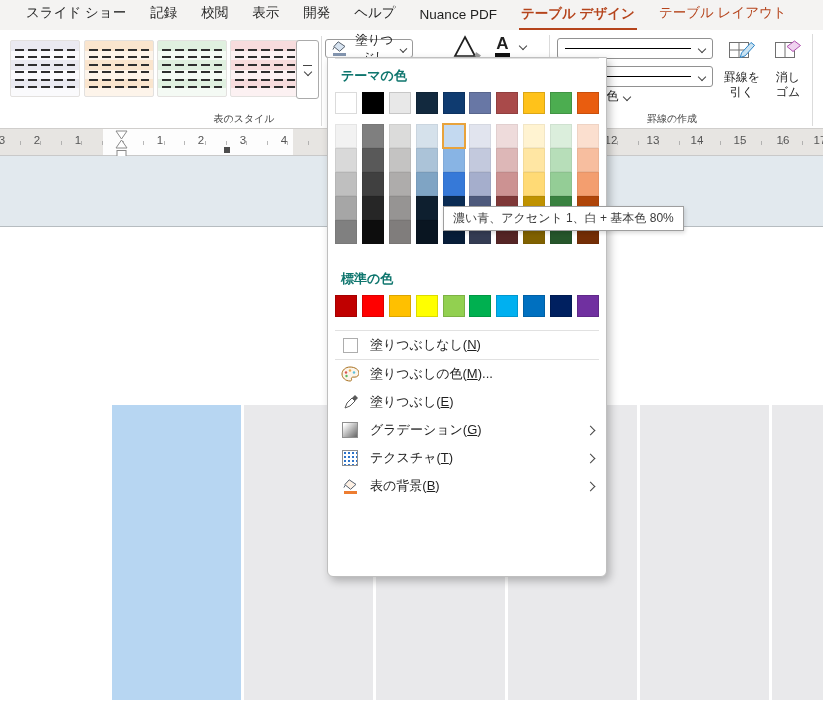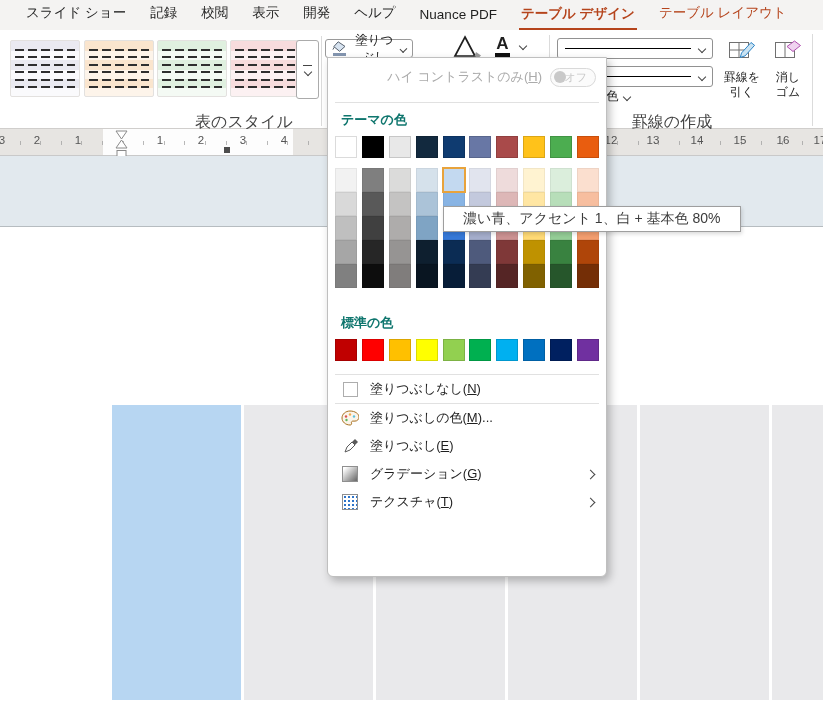--- a/index.html
+++ b/index.html
@@ -16,21 +16,21 @@
           border-bottom:1px solid #D0CECC;box-sizing:border-box;}
   .thumb{position:absolute;top:10px;width:70px;height:57px;border:1px solid #E3E1DF;border-radius:2px;
          box-sizing:border-box;display:flex;flex-direction:column;justify-content:space-evenly;padding:2px 4px;}
   .dash{height:2px;background-image:repeating-linear-gradient(to right,#2F2F2F 0 9px,transparent 9px 13px);}
   .more-btn{position:absolute;left:296px;top:10px;width:21px;height:57px;border:1px solid #ABABAB;border-radius:3px;
             background:#fff;display:flex;flex-direction:column;align-items:center;justify-content:center;gap:3px;}
   .more-line{width:9px;border-top:1.4px solid #444;}
   .chev{width:5px;height:5px;border-right:1.4px solid #444;border-bottom:1.4px solid #444;
         transform:rotate(45deg);display:inline-block;}
   .vsep{position:absolute;width:1px;background:#DBDBDB;}
-  .grp-label{position:absolute;top:82px;width:100px;text-align:center;font-size:16px;color:#444;}
+  .grp-label{position:absolute;top:82px;width:100px;text-align:center;font-size:10px;color:#444;}
   .fill-btn{position:absolute;left:325px;top:9px;width:88px;height:19px;border:1px solid #9A9A9A;border-radius:3px;
             background:#fff;display:flex;align-items:center;gap:4px;padding:0 6px;box-sizing:border-box;font-size:12.5px;color:#222;}
   .bucket-wrap{display:inline-flex;flex-direction:column;align-items:center;gap:1px;}
   .bucket-bar{width:13px;height:3px;}
   .tri-ctrl{position:absolute;left:452px;top:4px;}
   .a-ctrl{position:absolute;left:495px;top:5px;display:flex;align-items:flex-start;gap:10px;}
   .a-letter{font-size:17px;font-weight:bold;color:#1f1f1f;line-height:17px;}
   .a-bar{width:15px;height:4px;background:#111;margin-top:1px;}
   .combo{position:absolute;height:21px;border:1px solid #919191;border-radius:3px;background:#fff;
          display:flex;align-items:center;justify-content:space-between;padding:0 7px;box-sizing:border-box;}
@@ -68,21 +68,21 @@
   .mi{height:28px;display:flex;align-items:center;padding:0 8px 0 12px;gap:10px;cursor:default;}
   .mi-icon{width:20px;display:flex;justify-content:center;align-items:center;}
   .mi-label{flex:1;}
   .mi-arrow{width:6px;height:6px;border-right:1.3px solid #454545;border-top:1.3px solid #454545;transform:rotate(45deg);margin-right:4px;}
   .ic-nofill{width:15px;height:15px;background:#fff;border:1px solid #ADADAD;display:inline-block;box-sizing:border-box;}
   .ic-grad{width:16px;height:16px;border:1px solid #8F8F8F;display:inline-block;box-sizing:border-box;
            background:linear-gradient(135deg,#ffffff 10%,#6F6F6F 95%);}
   .ic-tex{width:16px;height:16px;border:1px solid #8F8F8F;display:inline-block;box-sizing:border-box;background-color:#fff;
           background-image:radial-gradient(#2E74C9 1px,transparent 1.3px);background-size:4px 4px;}
   .tooltip{position:absolute;left:443px;top:206px;z-index:40;background:#fff;border:1px solid #9E9E9E;
-           padding:3px 19px;font-size:14px;color:#3B3B3B;white-space:nowrap;box-shadow:1px 2px 4px rgba(0,0,0,.15);}
+           padding:3px 9px;font-size:12px;color:#3B3B3B;white-space:nowrap;box-shadow:1px 2px 4px rgba(0,0,0,.15);}
   u{text-decoration:underline;}
 </style>
 </head>
 <body>
 
 <div class="app">
 
   <div class="menubar">
       <div class="mb-item">スライド ショー</div>
       <div class="mb-item">記録</div>
@@ -226,29 +226,20 @@
   <div id="table-cols">
       <div class="tcol" style="left: 112px; background: rgb(183, 214, 242);"></div>
       <div class="tcol" style="left: 244px; background: rgb(233, 233, 235);"></div>
       <div class="tcol" style="left: 376px; background: rgb(233, 233, 235);"></div>
       <div class="tcol" style="left: 508px; background: rgb(233, 233, 235);"></div>
       <div class="tcol" style="left: 640px; background: rgb(233, 233, 235);"></div>
       <div class="tcol" style="left: 772px; background: rgb(233, 233, 235);"></div>
     </div>
 
   <div class="menu">
-    <div class="hc-row">
-      <span>
-        <span>ハイ コントラストのみ(</span><u>H</u><span>)</span>
-      </span>
-      <span class="toggle">
-        <span class="knob"></span>
-        <span class="tlabel">オフ</span>
-      </span>
-    </div>
     <div class="sep"></div>
     <div class="hdr">テーマの色</div>
     <div class="swrow" id="theme-row">
         <div class="sw" style="background: rgb(255, 255, 255);"></div>
         <div class="sw" style="background: rgb(0, 0, 0);"></div>
         <div class="sw" style="background: rgb(232, 232, 232);"></div>
         <div class="sw" style="background: rgb(18, 41, 62);"></div>
         <div class="sw" style="background: rgb(15, 59, 112);"></div>
         <div class="sw" style="background: rgb(104, 119, 165);"></div>
         <div class="sw" style="background: rgb(169, 74, 74);"></div>
@@ -368,17 +359,30 @@
           <span class="mi-label"><span>グラデーション(</span><u>G</u><span>)</span></span>
           <span class="mi-arrow"></span>
         </div>
         <div class="mi">
           <span class="mi-icon">
             <span class="ic-tex"></span>
           </span>
           <span class="mi-label"><span>テクスチャ(</span><u>T</u><span>)</span></span>
           <span class="mi-arrow"></span>
         </div>
+        <div class="mi">
+          <span class="mi-icon">
+            <span class="bucket-wrap">
+              <svg width="15" height="11" viewBox="0 0 15 11">
+                <path d="M6.2 .8 L13 5.4 L7.6 10.3 L1.8 5.6 Z" fill="#FDF0E4" stroke="#55606E"></path>
+                <path d="M2.2 6.2 L.9 8.6" stroke="#55606E" fill="none"></path>
+              </svg>
+              <span class="bucket-bar" style="background:#ED7D31"></span>
+            </span>
+          </span>
+          <span class="mi-label"><span>表の背景(</span><u>B</u><span>)</span></span>
+          <span class="mi-arrow"></span>
+        </div>
       </div>
   </div>
 
   <div class="tooltip">濃い青、アクセント 1、白 + 基本色 80%</div>
 </div>
 
 </body></html>

